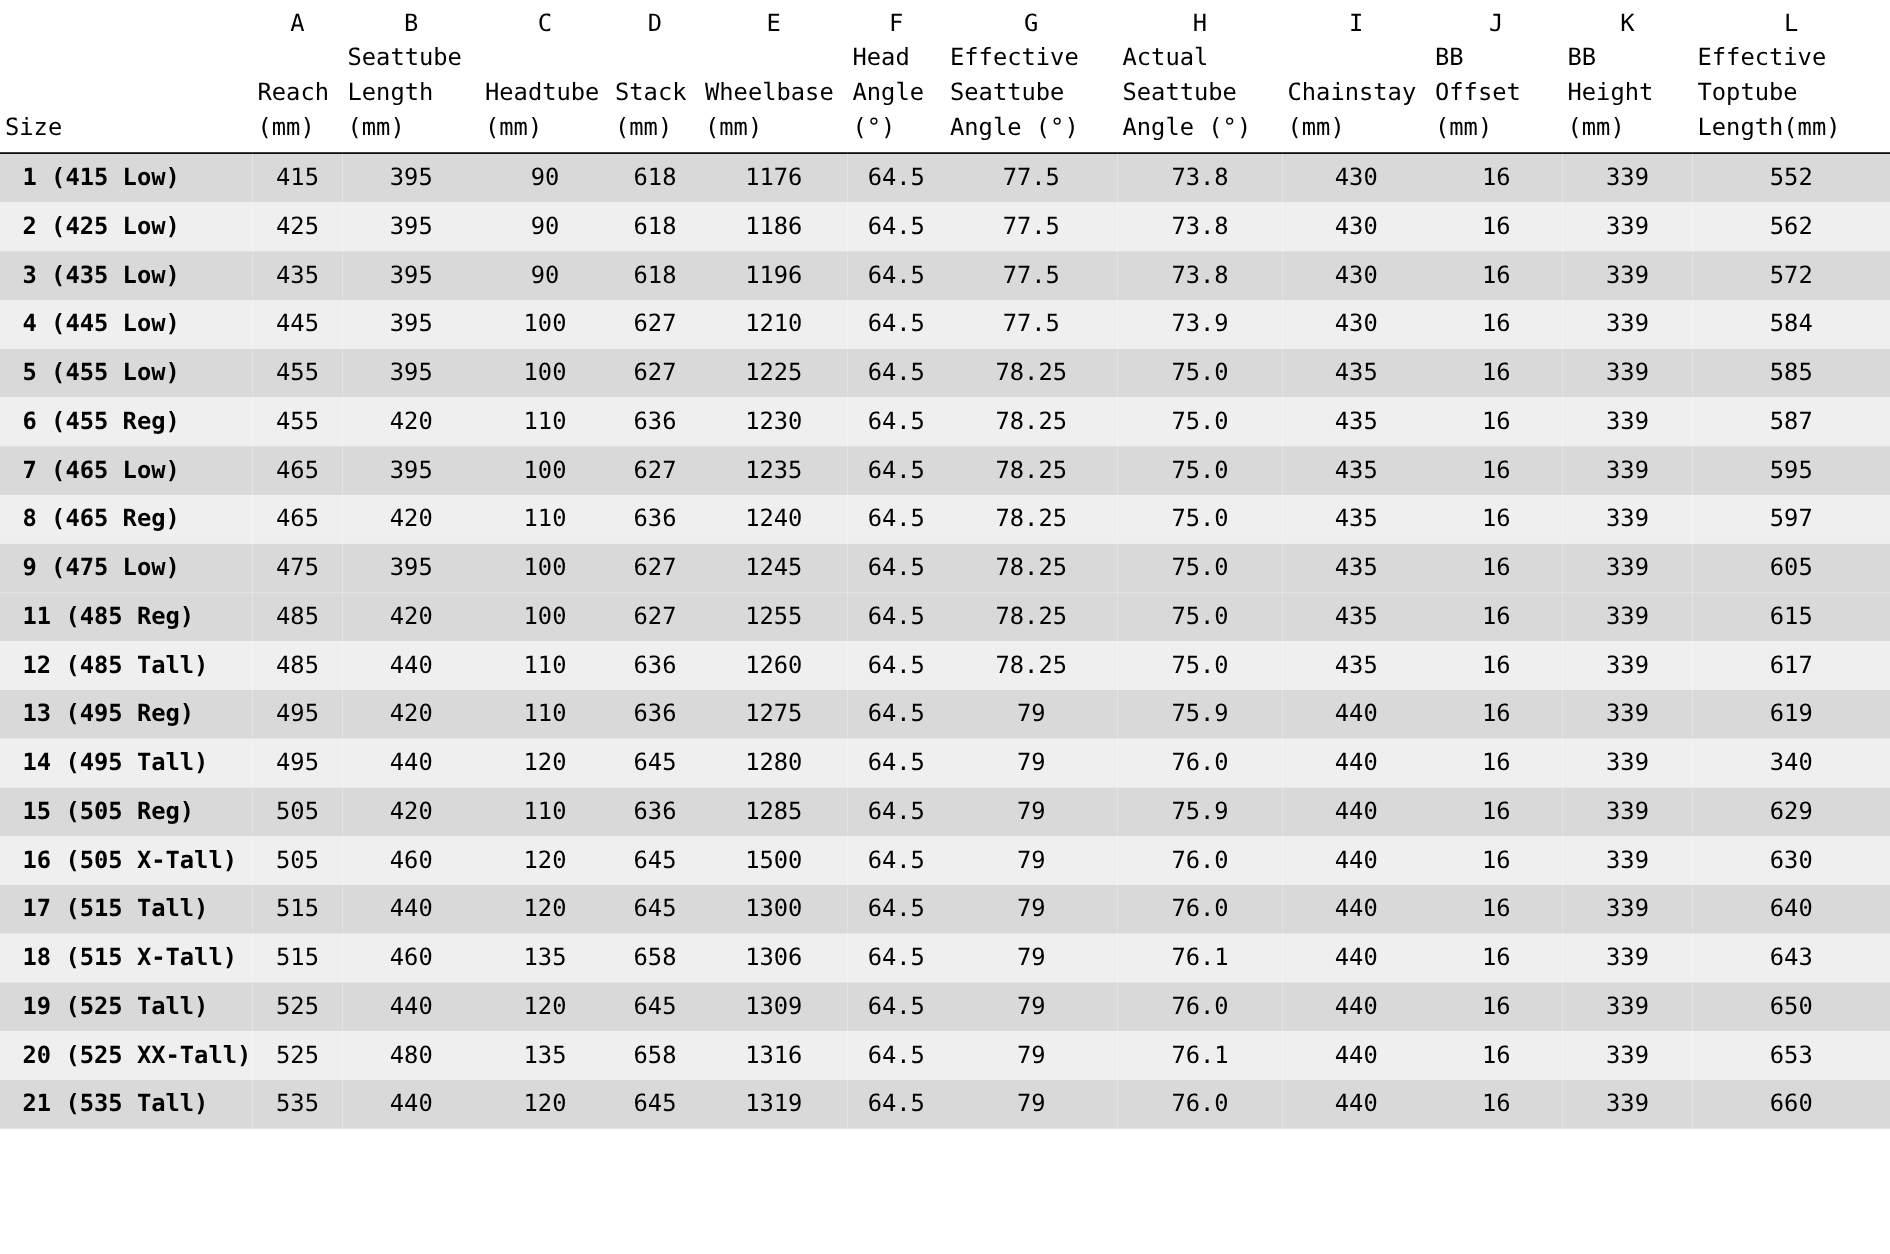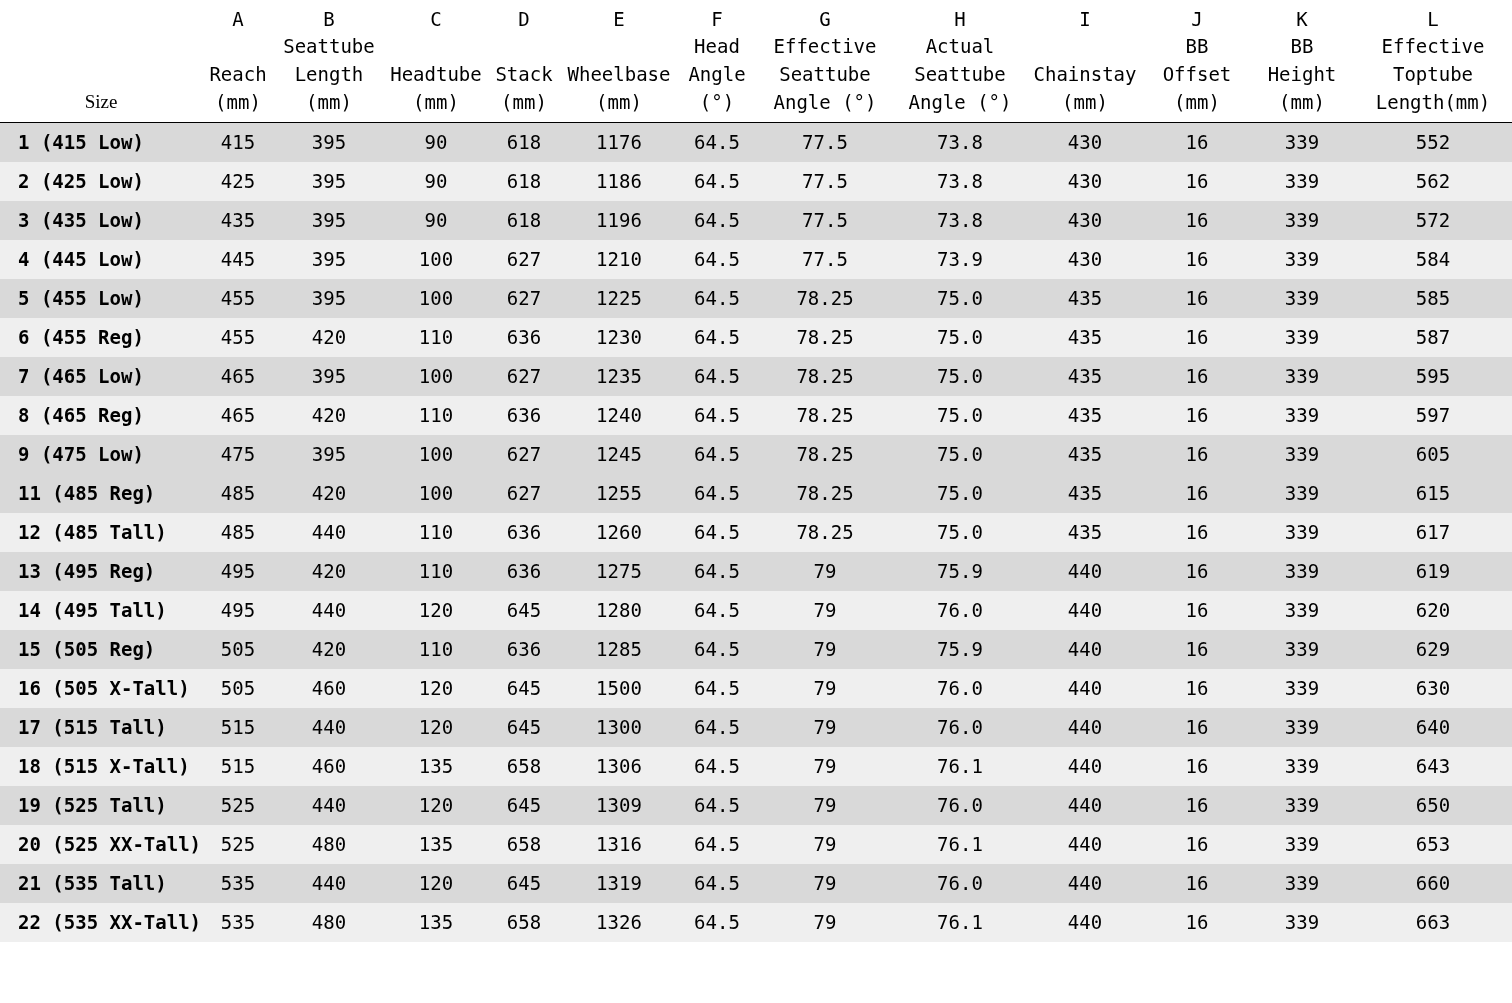--- a/index.html
+++ b/index.html
@@ -28,31 +28,29 @@
   #geo-table col.c-f      { width: 78px; }
   #geo-table col.c-g      { width: 138px; }
   #geo-table col.c-h      { width: 132px; }
   #geo-table col.c-i      { width: 118px; }
   #geo-table col.c-j      { width: 106px; }
   #geo-table col.c-k      { width: 104px; }
   #geo-table col.c-l      { width: 158px; }
 
   thead td {
     vertical-align: bottom;
-    text-align: center;
     font-size: 19px;
     line-height: 28px;
     padding: 0 4px 6px 4px;
     font-weight: normal;
     white-space: pre-line;
   }
   thead td.size-head {
-    text-align: center;
+    text-align: left;
     vertical-align: bottom;
-    font-family: Liberation Serif, serif;
   }
   .letter-row td {
     text-align: center;
     font-size: 19px;
     line-height: 26px;
     padding: 6px 4px 0 4px;
   }
   tbody td {
     font-size: 19px;
     line-height: 21px;
@@ -332,21 +330,21 @@
         <td>440</td>
         <td>120</td>
         <td>645</td>
         <td>1280</td>
         <td>64.5</td>
         <td>79</td>
         <td>76.0</td>
         <td>440</td>
         <td>16</td>
         <td>339</td>
-        <td>620</td>
+        <td>340</td>
       </tr>
       <tr class="row-dark">
         <td class="size-cell">15 (505 Reg)</td>
         <td>505</td>
         <td>420</td>
         <td>110</td>
         <td>636</td>
         <td>1285</td>
         <td>64.5</td>
         <td>79</td>
@@ -439,29 +437,14 @@
         <td>645</td>
         <td>1319</td>
         <td>64.5</td>
         <td>79</td>
         <td>76.0</td>
         <td>440</td>
         <td>16</td>
         <td>339</td>
         <td>660</td>
       </tr>
-      <tr class="row-light">
-        <td class="size-cell">22 (535 XX-Tall)</td>
-        <td>535</td>
-        <td>480</td>
-        <td>135</td>
-        <td>658</td>
-        <td>1326</td>
-        <td>64.5</td>
-        <td>79</td>
-        <td>76.1</td>
-        <td>440</td>
-        <td>16</td>
-        <td>339</td>
-        <td>663</td>
-      </tr>
     </tbody>
 </table>
 
 </body></html>

